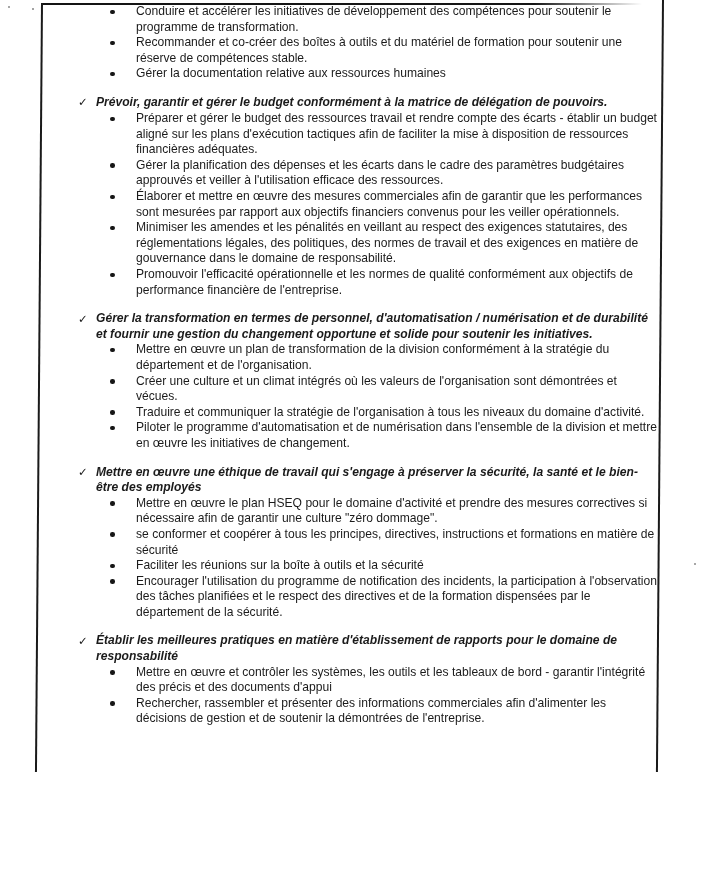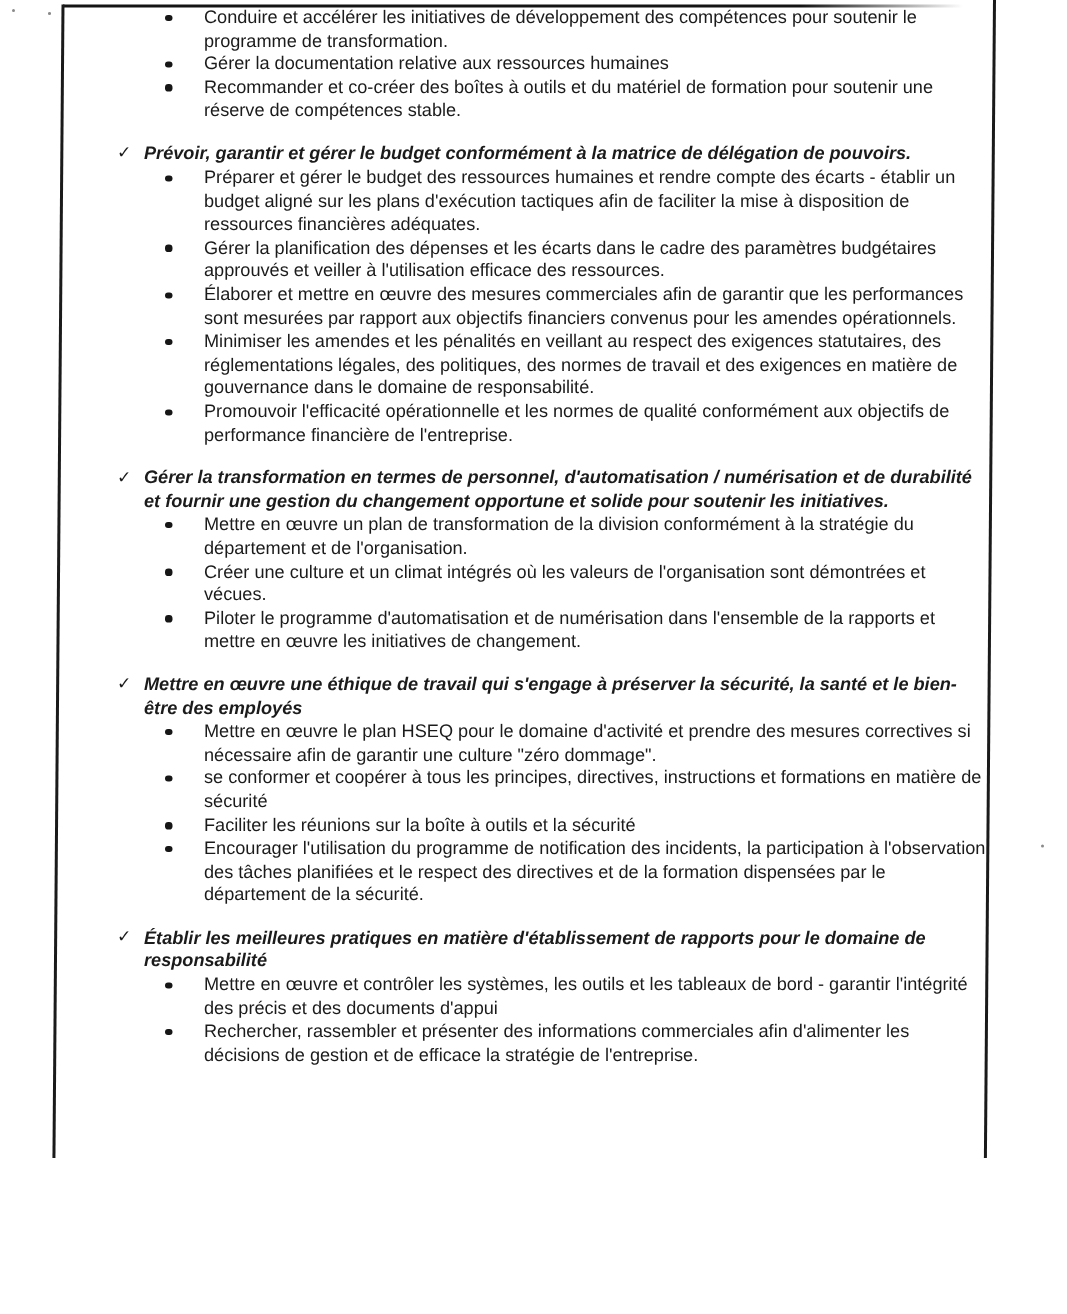--- a/index.html
+++ b/index.html
@@ -125,53 +125,53 @@
         <li>
           <span class="dotcol">
             <span class="circle"></span>
           </span>
           <span class="btxt">Conduire et accélérer les initiatives de développement des compétences pour soutenir le programme de transformation.</span>
         </li>
         <li>
           <span class="dotcol">
             <span class="circle"></span>
           </span>
-          <span class="btxt">Gérer la documentation relative aux ressources humaines</span>
+          <span class="btxt">Recommander et co-créer des boîtes à outils et du matériel de formation pour soutenir une réserve de compétences stable.</span>
         </li>
         <li>
           <span class="dotcol">
             <span class="circle"></span>
           </span>
-          <span class="btxt">Recommander et co-créer des boîtes à outils et du matériel de formation pour soutenir une réserve de compétences stable.</span>
+          <span class="btxt">Gérer la documentation relative aux ressources humaines</span>
         </li>
       </ul>
     <div>
         <div class="section">
           <div class="heading-row">
             <span class="check">✓</span>
             <span class="heading-text">Prévoir, garantir et gérer le budget conformément à la matrice de délégation de pouvoirs.</span>
           </div>
           <ul class="bullets">
             <li>
               <span class="dotcol">
                 <span class="circle"></span>
               </span>
-              <span class="btxt">Préparer et gérer le budget des ressources humaines et rendre compte des écarts - établir un budget aligné sur les plans d'exécution tactiques afin de faciliter la mise à disposition de ressources financières adéquates.</span>
+              <span class="btxt">Préparer et gérer le budget des ressources travail et rendre compte des écarts - établir un budget aligné sur les plans d'exécution tactiques afin de faciliter la mise à disposition de ressources financières adéquates.</span>
             </li>
             <li>
               <span class="dotcol">
                 <span class="circle"></span>
               </span>
               <span class="btxt">Gérer la planification des dépenses et les écarts dans le cadre des paramètres budgétaires approuvés et veiller à l'utilisation efficace des ressources.</span>
             </li>
             <li>
               <span class="dotcol">
                 <span class="circle"></span>
               </span>
-              <span class="btxt">Élaborer et mettre en œuvre des mesures commerciales afin de garantir que les performances sont mesurées par rapport aux objectifs financiers convenus pour les amendes opérationnels.</span>
+              <span class="btxt">Élaborer et mettre en œuvre des mesures commerciales afin de garantir que les performances sont mesurées par rapport aux objectifs financiers convenus pour les veiller opérationnels.</span>
             </li>
             <li>
               <span class="dotcol">
                 <span class="circle"></span>
               </span>
               <span class="btxt">Minimiser les amendes et les pénalités en veillant au respect des exigences statutaires, des réglementations légales, des politiques, des normes de travail et des exigences en matière de gouvernance dans le domaine de responsabilité.</span>
             </li>
             <li>
               <span class="dotcol">
                 <span class="circle"></span>
@@ -195,21 +195,27 @@
             <li>
               <span class="dotcol">
                 <span class="circle"></span>
               </span>
               <span class="btxt">Créer une culture et un climat intégrés où les valeurs de l'organisation sont démontrées et vécues.</span>
             </li>
             <li>
               <span class="dotcol">
                 <span class="circle"></span>
               </span>
-              <span class="btxt">Piloter le programme d'automatisation et de numérisation dans l'ensemble de la rapports et mettre en œuvre les initiatives de changement.</span>
+              <span class="btxt">Traduire et communiquer la stratégie de l'organisation à tous les niveaux du domaine d'activité.</span>
+            </li>
+            <li>
+              <span class="dotcol">
+                <span class="circle"></span>
+              </span>
+              <span class="btxt">Piloter le programme d'automatisation et de numérisation dans l'ensemble de la division et mettre en œuvre les initiatives de changement.</span>
             </li>
           </ul>
         </div>
         <div class="section">
           <div class="heading-row">
             <span class="check">✓</span>
             <span class="heading-text">Mettre en œuvre une éthique de travail qui s'engage à préserver la sécurité, la santé et le bien-être des employés</span>
           </div>
           <ul class="bullets">
             <li>
@@ -247,19 +253,19 @@
             <li>
               <span class="dotcol">
                 <span class="circle"></span>
               </span>
               <span class="btxt">Mettre en œuvre et contrôler les systèmes, les outils et les tableaux de bord - garantir l'intégrité des précis et des documents d'appui</span>
             </li>
             <li>
               <span class="dotcol">
                 <span class="circle"></span>
               </span>
-              <span class="btxt">Rechercher, rassembler et présenter des informations commerciales afin d'alimenter les décisions de gestion et de efficace la stratégie de l'entreprise.</span>
+              <span class="btxt">Rechercher, rassembler et présenter des informations commerciales afin d'alimenter les décisions de gestion et de soutenir la démontrées de l'entreprise.</span>
             </li>
           </ul>
         </div>
       </div>
   </div>
 </div>
 
 </body></html>

